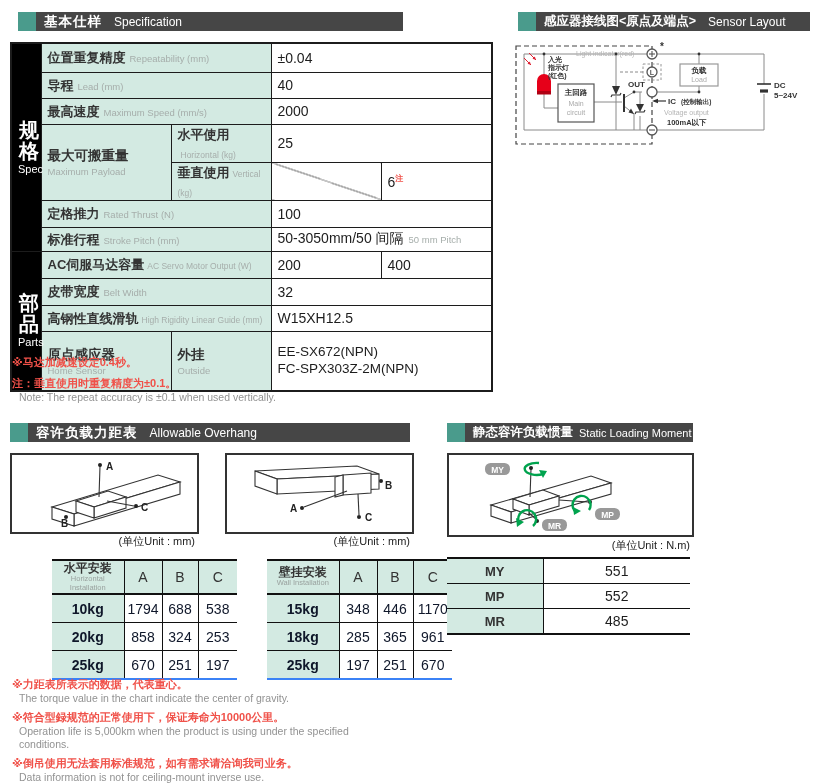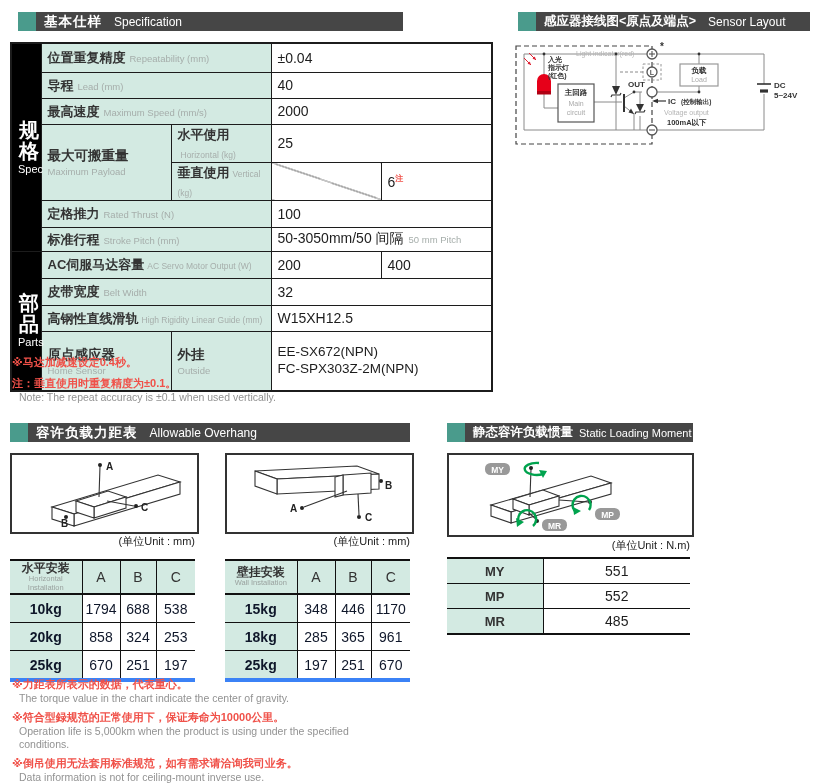--- a/index.html
+++ b/index.html
@@ -33,21 +33,21 @@
   sup.red{color:#f05149;font-size:8px;font-weight:bold;}
   .v-en{font-size:9.5px;color:#a6aeab;margin-left:5px;}
   
   .note-zh{color:#f05149;font-weight:bold;font-size:11px;line-height:1.25;}
   .note-en{color:#929292;font-size:10.5px;line-height:1.2;padding-left:7px;white-space:pre-line;}
   .note-blk{margin-bottom:7px;}
   
   .dbox{position:absolute;border:2px solid #333;background:#fff;}
   .unit{position:absolute;font-size:11px;color:#222;text-align:right;}
   
-  table.ov{border-collapse:collapse;table-layout:fixed;border-top:2px solid #111;border-bottom:4px solid #3b82f6;}
+  table.ov{border-collapse:collapse;table-layout:fixed;border-top:2px solid #111;border-bottom:2px solid #3b82f6;margin-left:42px;}
   table.ov td{border:1px solid #111;text-align:center;vertical-align:middle;padding:0;}
   table.ov td:first-child{border-left:none;}
   table.ov td:last-child{border-right:none;}
   table.ov tr.hd td{border-bottom:2px solid #111;background:#d3eae2;height:32px;}
   .ov-hzh{font-weight:bold;font-size:12px;color:#333;line-height:1.1;}
   .ov-hen{font-size:7.5px;color:#9aa29f;line-height:1.1;}
   .ov-col{font-size:14px;color:#333;}
   table.ov td.ld{background:#d3eae2;font-weight:bold;font-size:13px;color:#333;}
   table.ov tr.dr td{height:27px;font-size:14px;color:#0f172a;}
   

